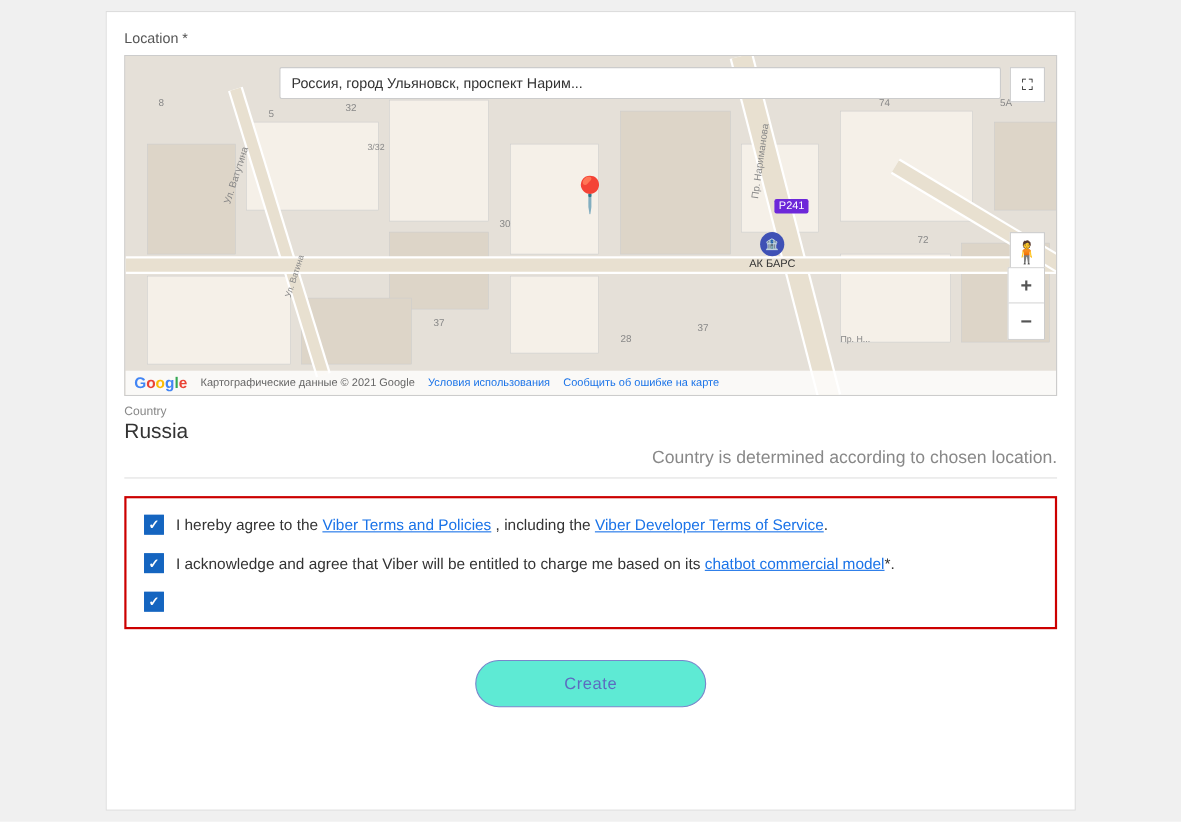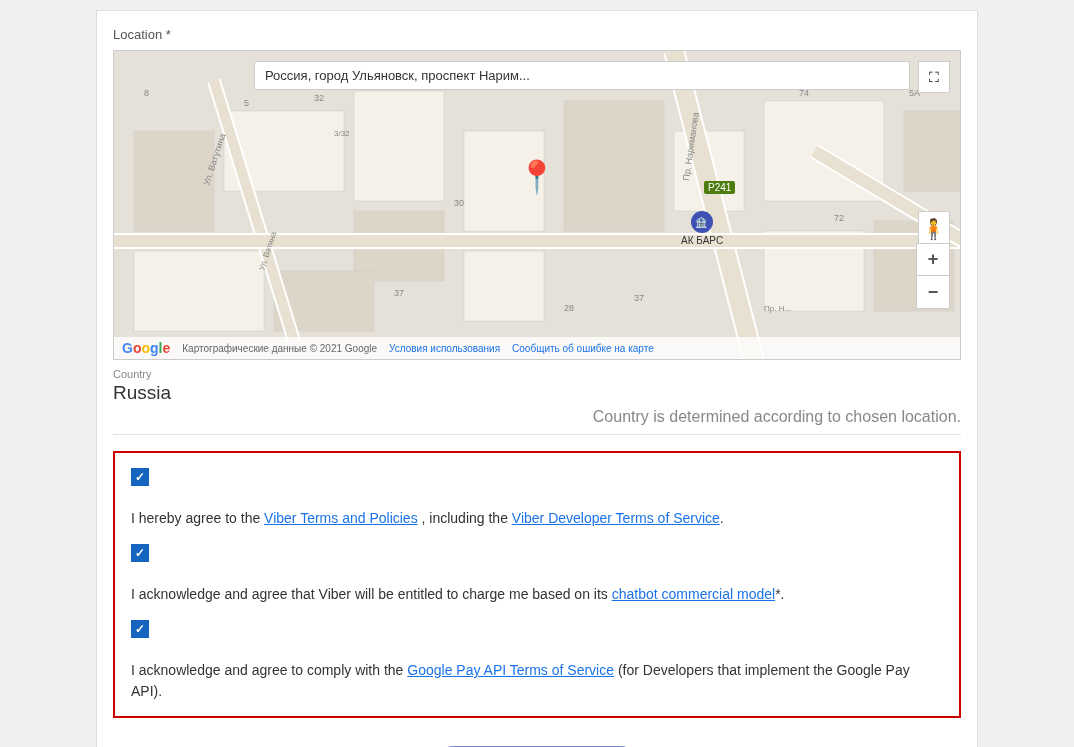--- a/index.html
+++ b/index.html
@@ -207,22 +207,21 @@
     
     .terms-section {
       border: 2px solid #cc0000;
       padding: 14px 16px;
       margin-top: 16px;
     }
     .terms-item {
       display: flex;
       align-items: flex-start;
       margin-bottom: 14px;
-      gap: 22px;
-      flex-direction: column;
+      gap: 11px;
     }
     .terms-item:last-child { margin-bottom: 0; }
     .terms-checkbox {
       width: 18px;
       height: 18px;
       min-width: 18px;
       background: #1565c0;
       border: 2px solid #1565c0;
       display: flex;
       align-items: center;
@@ -280,21 +279,21 @@
       height: 22px;
       display: flex;
       align-items: center;
       justify-content: center;
       font-size: 10px;
       margin: 0 auto 2px;
     }
     
     .road-label {
       position: absolute;
-      background: #4d7c0f;
+      background: #6d28d9;
       color: #fff;
       font-size: 10px;
       padding: 1px 4px;
       border-radius: 2px;
     }
   </style>
 </head>
 <body>
 
 <div class="page-container">
@@ -424,23 +423,20 @@
 
     <div class="terms-item">
       <div class="terms-checkbox"></div>
       <div class="terms-text">
         <span>I acknowledge and agree that Viber will be entitled to charge me based on its </span><a href="#">chatbot commercial model</a><span>*.</span>
       </div>
     </div>
 
     <div class="terms-item">
       <div class="terms-checkbox"></div>
-      <div class="terms-text">
-        <span>I acknowledge and agree to comply with the </span><a href="#">Google Pay API Terms of Service</a><span> (for Developers that implement the Google Pay API).</span>
-      </div>
     </div>
 
   </div>
 
   <div class="create-btn-wrapper">
     <button class="create-btn">Create</button>
   </div>
 
 </div>
 

